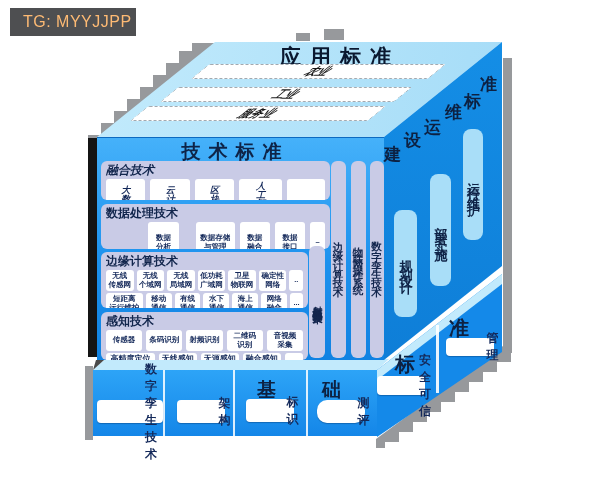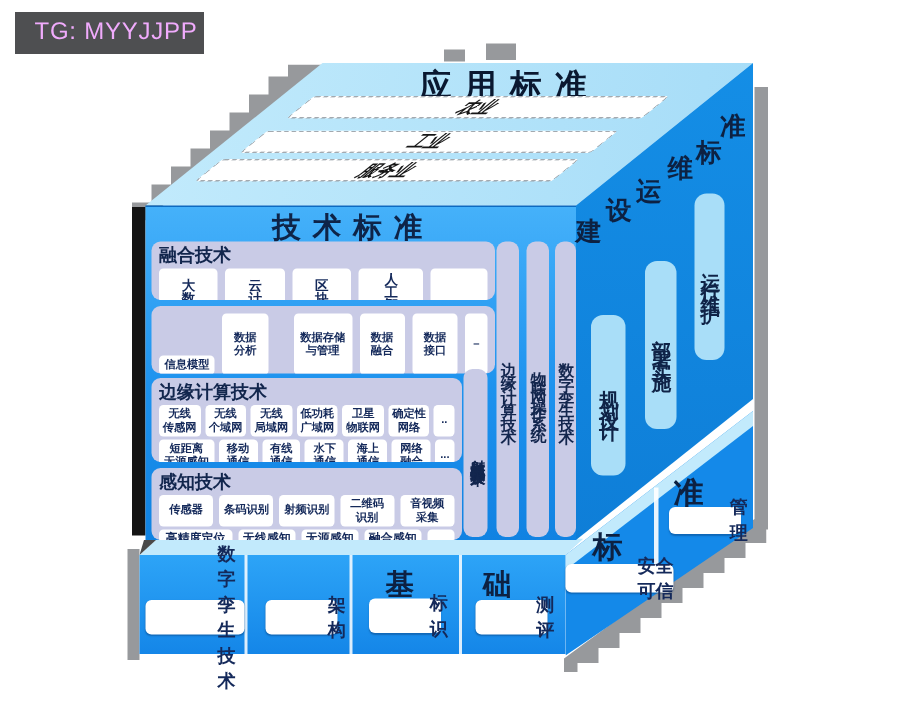--- a/index.html
+++ b/index.html
@@ -2,21 +2,21 @@
 <html><head>
 <meta charset="utf-8">
 <style>
   * { box-sizing: border-box; margin: 0; padding: 0; }
   html,body { background:#fff; }
   body { font-family: "Liberation Sans", "DejaVu Sans", sans-serif; }
   .stage { position:relative; width:600px; height:480px; background:#fff; overflow:hidden; }
   .abs { position:absolute; }
 
   
-  .wm-tl { left:10px; top:8px; width:126px; height:28px; background:#4e4f51; color:#f0abfc;
+  .wm-tl { left:10px; top:8px; width:126px; height:28px; background:#4e4f51; color:#fdba74;
            font-size:16px; line-height:28px; padding-left:13px; letter-spacing:.5px; }
   .wm-br { left:424px; top:439px; width:172px; height:33px; background:#6c6d6f; color:#fff;
            font-size:18px; display:flex; align-items:center; justify-content:center; }
 
   
   .shadow { left:0; top:0; width:600px; height:480px; background:#97999c; }
   .sh-a { clip-path: polygon(88px 147px,88px 135px,101px 135px,101px 123px,114px 123px,114px 111px,
           127px 111px,127px 99px,140px 99px,140px 87px,153px 87px,153px 75px,166px 75px,166px 63px,
           179px 63px,179px 51px,192px 51px,192px 43px,218px 43px,97px 147px); }
   .sh-b { clip-path: polygon(503px 58px,512px 58px,512px 353px,503px 353px); }
@@ -67,21 +67,21 @@
   .bc3{left:395px;top:351px;font-size:20px;} .bc4{left:449px;top:315px;font-size:20px;}
 
   
   .tbar { position:absolute; height:15px; background:#fff; border:1.5px dashed #a3a9af; border-radius:2px;
           transform:skewX(-51deg); display:flex; align-items:center; justify-content:center;
           font-size:11px; font-weight:bold; color:#161616; }
   .tb1{left:200px;top:64px;width:237px;} .tb2{left:169px;top:87px;width:234px;} .tb3{left:139px;top:106px;width:238px;}
 
   
   .panel { position:absolute; background:#c9cbe6; border-radius:6px; padding:3px 5px; overflow:hidden; }
-  .p1{left:101px;top:161px;width:229px;height:39px;}
+  .p1{left:101px;top:161px;width:229px;height:39px;font-style:italic;}
   .p2{left:101px;top:204px;width:229px;height:45px;}
   .p3{left:101px;top:252px;width:207px;height:56px;}
   .p4{left:101px;top:312px;width:207px;height:48px;}
   .panel-title { font-size:12px; line-height:13px; font-weight:bold; color:#12264d; }
   .prow { display:flex; gap:5px; margin-top:2px; align-items:stretch; }
   .p3 .prow { gap:3px; } .p4 .prow { gap:4px; }
   .btn { flex:1; background:#fff; border-radius:3px; display:flex; align-items:center; justify-content:center;
          text-align:center; font-size:7.5px; line-height:8.5px; font-weight:bold; color:#14295a;
          padding:2px 1px; white-space:pre-line; min-height:13px; }
   .p1 .btn { font-size:9px; padding:3px 15px; }
@@ -107,22 +107,22 @@
   .rb2{left:430px;top:174px;width:21px;height:112px;}
   .rb3{left:463px;top:129px;width:20px;height:111px;}
 
   
   .chip { position:absolute; background:#fff; border-radius:4px; display:flex; align-items:center;
           justify-content:center; font-size:12px; font-weight:bold; color:#14295a; letter-spacing:1px;
           box-shadow:0 1px 1px rgba(0,40,90,.35);padding-left:48px; }
   .bi1{left:97px;top:400px;width:66px;height:23px;letter-spacing:0;}
   .bi2{left:177px;top:400px;width:46px;height:23px;}
   .bi3{left:246px;top:399px;width:47px;height:23px;letter-spacing:3px;}
-  .bi4{left:317px;top:400px;width:46px;height:23px;letter-spacing:3px;}
-  .bi5{left:377px;top:376px;width:72px;height:19px;letter-spacing:0;}
+  .bi4{left:317px;top:400px;width:46px;height:23px;letter-spacing:3px;border-radius:10px;}
+  .bi5{left:377px;top:376px;width:48px;height:19px;letter-spacing:0;}
   .bi6{left:446px;top:338px;width:40px;height:18px;letter-spacing:3px;}
 </style>
 </head>
 <body>
 
 <div class="stage">
 
   <div class="abs shadow sh-a"></div>
   <div class="abs shadow sh-b"></div>
   <div class="abs shadow sh-c"></div>
@@ -158,20 +158,21 @@
     <div class="prow">
         <span class="btn">大数据</span>
         <span class="btn">云计算</span>
         <span class="btn">区块链</span>
         <span class="btn">人工智能</span>
         <span class="btn">...</span>
       </div>
   </div>
 
   <div class="panel p2">
+    <div class="panel-title">数据处理技术</div>
     <div class="prow">
         <span class="btn">信息模型</span>
         <span class="btn">数据
 分析</span>
         <span class="btn">数据存储
 与管理</span>
         <span class="btn">数据
 融合</span>
         <span class="btn">数据
 接口</span>
@@ -191,21 +192,21 @@
         <span class="btn">低功耗
 广域网</span>
         <span class="btn">卫星
 物联网</span>
         <span class="btn">确定性
 网络</span>
         <span class="btn">..</span>
       </div>
     <div class="prow row2">
         <span class="btn">短距离
-无源感知</span>
+运行维护</span>
         <span class="btn">移动
 通信</span>
         <span class="btn">有线
 通信</span>
         <span class="btn">水下
 通信</span>
         <span class="btn">海上
 通信</span>
         <span class="btn">网络
 融合</span>

